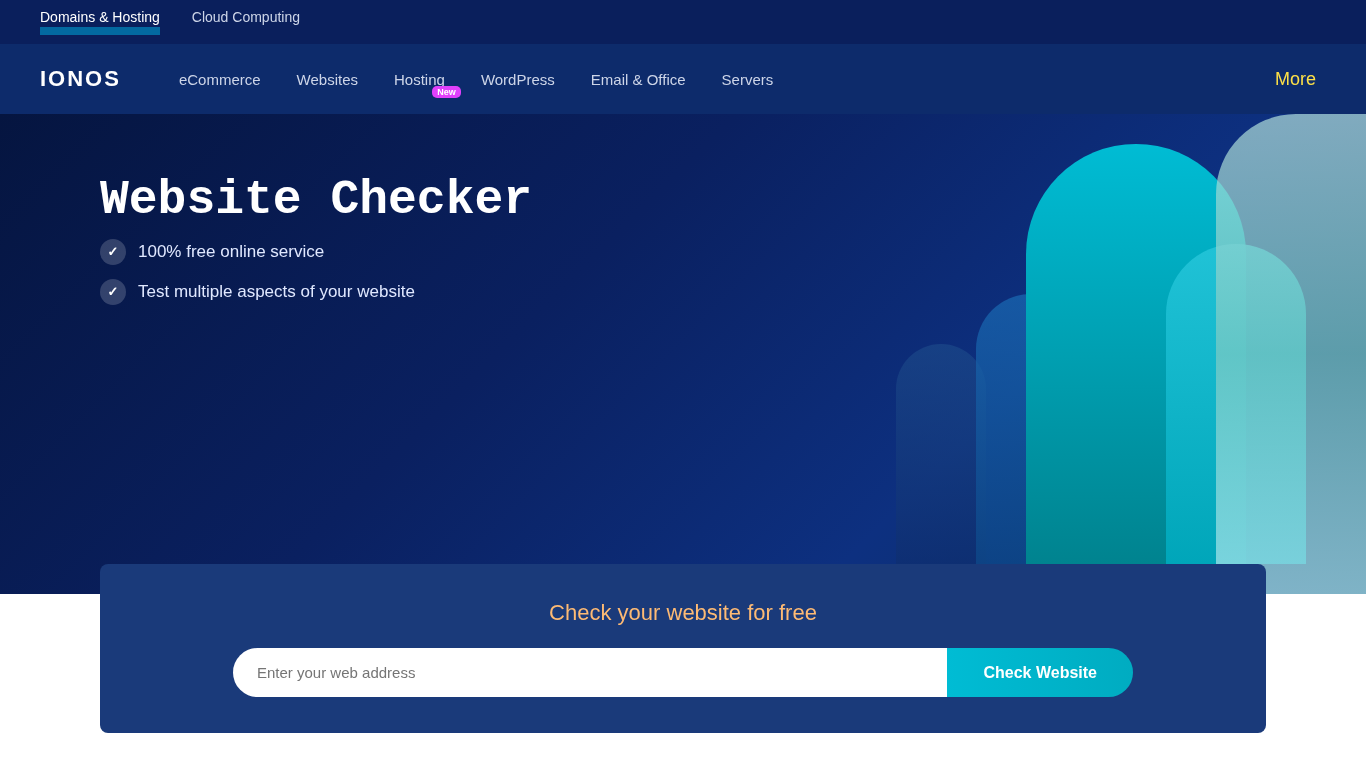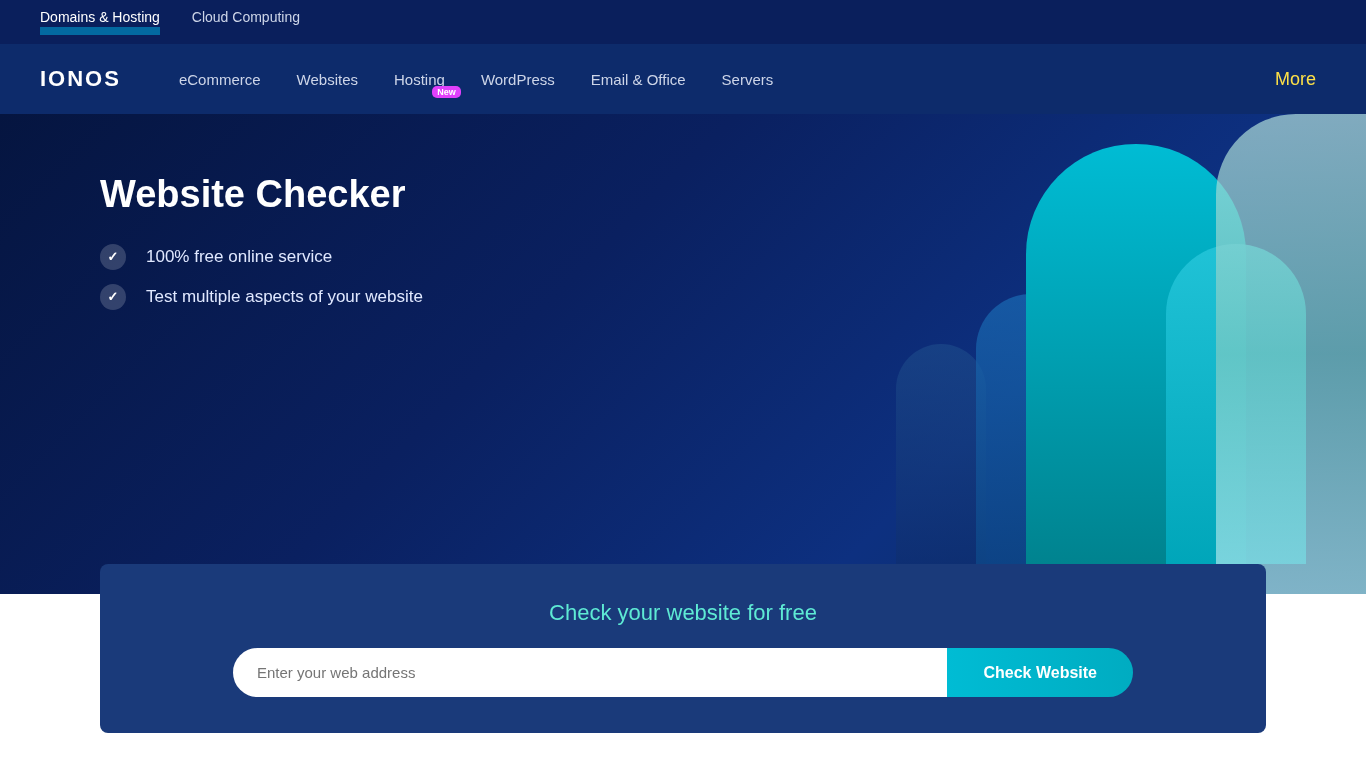--- a/index.html
+++ b/index.html
@@ -83,29 +83,30 @@
     .hero {
       background: linear-gradient(135deg, #051540 0%, #0a2060 40%, #0d3080 70%, #083060 100%);
       min-height: 480px;
       position: relative;
       overflow: hidden;
       padding: 60px 100px 40px 100px;
     }
     .hero-content { position: relative; z-index: 2; max-width: 600px; }
     .hero-title {
       color: #fff;
-      font-size: 38px;
+      font-size: 48px;
       font-weight: 700;
-      margin-bottom: 28px;
+      margin-bottom: 12px;
       line-height: 1.1;
+      font-family: Liberation Mono, monospace;
     }
     .hero-feature {
       display: flex;
       align-items: center;
-      gap: 20px;
+      gap: 12px;
       color: #e0e8ff;
       font-size: 17px;
       margin-bottom: 14px;
     }
     .check-circle {
       width: 26px;
       height: 26px;
       border-radius: 50%;
       background: rgba(255,255,255,0.18);
       display: flex;
@@ -183,21 +184,21 @@
     .checker-box {
       background: #1a3a7a;
       border-radius: 8px;
       padding: 36px 60px;
       margin: 0 100px;
       position: relative;
       z-index: 3;
       margin-top: -30px;
     }
     .checker-title {
-      color: #5eead4;
+      color: #fdba74;
       font-size: 22px;
       text-align: center;
       margin-bottom: 22px;
       font-weight: 400;
     }
     .checker-form {
       display: flex;
       gap: 0;
       border-radius: 30px;
       overflow: hidden;

